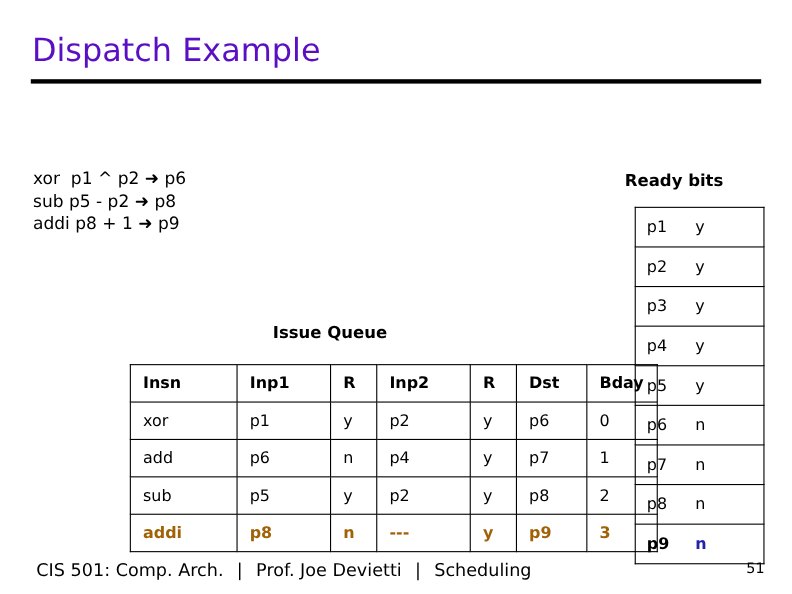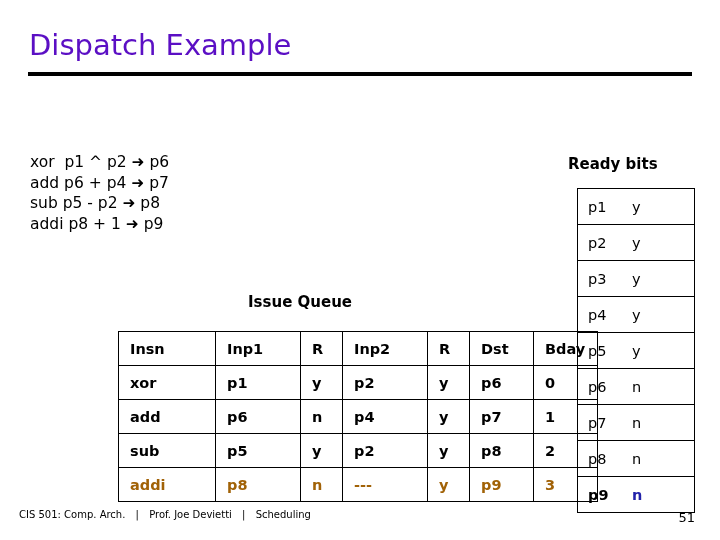--- a/index.html
+++ b/index.html
@@ -105,42 +105,42 @@
     table-layout: fixed;
   }
   #issue-queue-table td, #issue-queue-table th {
     border: 1px solid #000000;
     height: 33px;
     font-size: 14.5px;
     color: #000000;
     padding: 0 0 0 11px;
     text-align: left;
     vertical-align: middle;
-    font-weight: bold;
+    font-weight: normal;
   }
   #issue-queue-table thead th {
     font-weight: bold;
     margin-left: 12px;
   }
   #issue-queue-table tr.row-highlight td {
     color: #a16207;
     font-weight: bold;
   }
   .col-insn { width: 85px; }
   .col-inp  { width: 73px; }
   .col-r    { width: 30px; }
   .col-dst  { width: 52px; }
   .col-bday { width: 52px; }
 
   
   #footer {
     position: absolute;
-    left: 19px;
+    left: 33px;
     top: 509px;
-    font-size: 10px;
+    font-size: 16px;
     color: #000000;
     white-space: nowrap;
   }
   #footer .sep {
     padding: 0 7px;
   }
   #page-number {
     position: absolute;
     right: 25px;
     top: 510px;
@@ -150,21 +150,20 @@
   }
 </style>
 </head>
 <body>
 
 <div id="slide-title">Dispatch Example</div>
 <div id="title-rule"></div>
 
 <div id="insn-list">
     <div class="insn-line">xor  p1 ^ p2 ➜ p6</div>
-    <div class="insn-line">add p6 + p4 ➜ p7</div>
     <div class="insn-line">sub p5 - p2 ➜ p8</div>
     <div class="insn-line">addi p8 + 1 ➜ p9</div>
   </div>
 
 <div id="ready-bits-label">Ready bits</div>
 <table id="ready-bits-table">
   <tbody>
       <tr>
         <td class="rb-reg">p1</td>
         <td class="rb-val">y</td>

